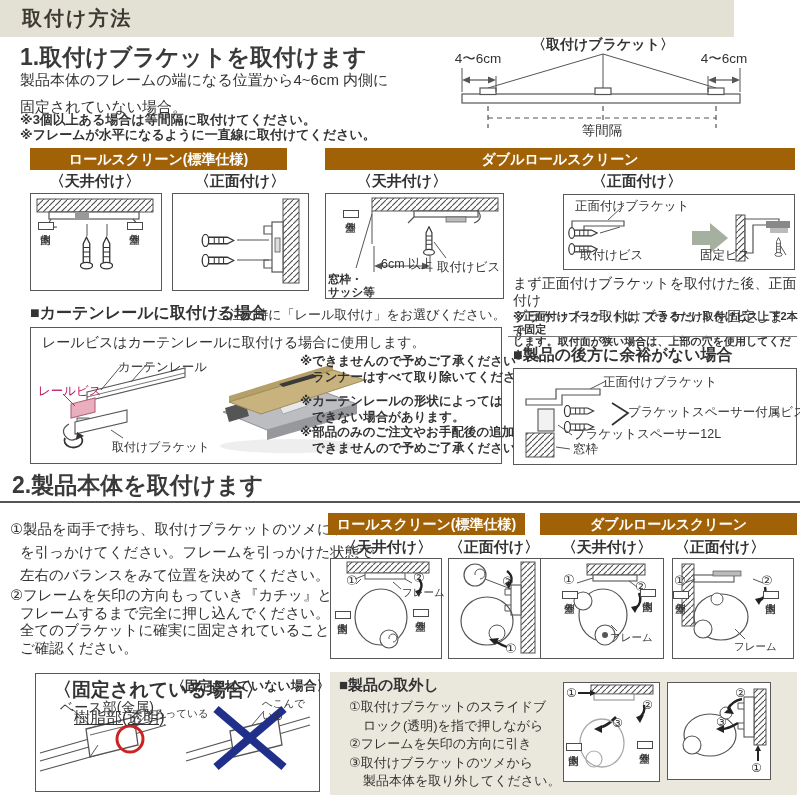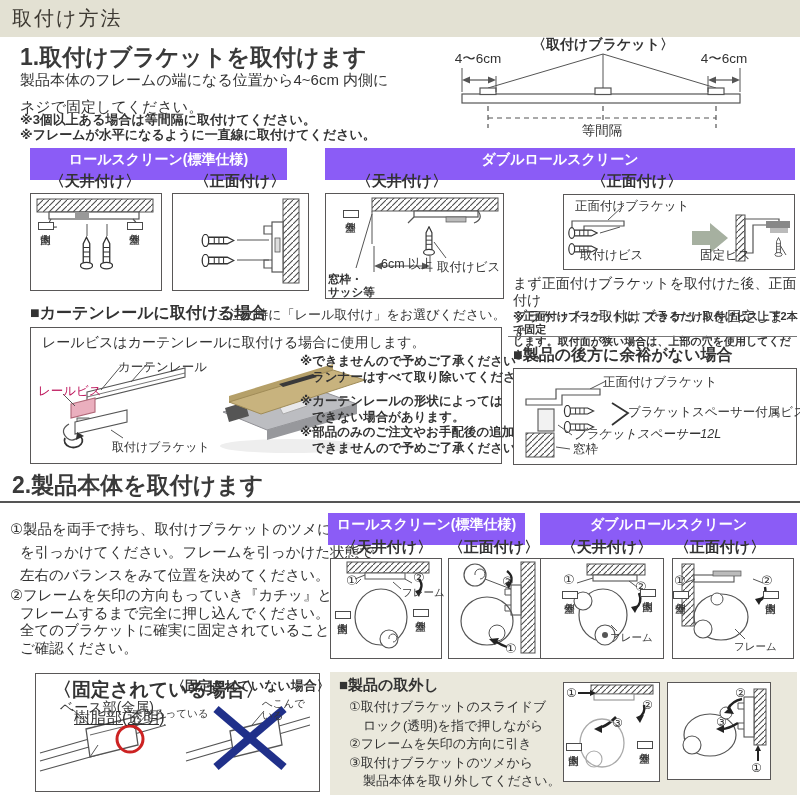--- a/index.html
+++ b/index.html
@@ -1,24 +1,24 @@
 <!DOCTYPE html>
 <html><head>
 <meta charset="utf-8">
 <style>
   html,body{margin:0;padding:0;}
   body{width:800px;height:800px;position:relative;background:#fff;
        font-family:"Liberation Sans","DejaVu Sans",sans-serif;color:#333;overflow:hidden;}
   .ab{position:absolute;}
   .ctr{transform:translateX(-50%);}
   .b{font-weight:bold;}
-  .titlebar{left:0;top:0;width:800px;height:37px;background:#e3e1d3;color:#3e3a33;
-            font-size:20px;font-weight:normal;line-height:37px;padding-left:12px;letter-spacing:2px;box-sizing:border-box;}
+  .titlebar{left:0;top:0;width:734px;height:37px;background:#e3e1d3;color:#3e3a33;
+            font-size:20px;font-weight:bold;line-height:37px;padding-left:22px;letter-spacing:2px;box-sizing:border-box;}
   .h1{font-size:23px;font-weight:bold;color:#3a3a3a;}
-  .hbar{height:32px;background:#8b5cf6;color:#fff;font-size:14px;font-weight:bold;
+  .hbar{height:22px;background:#a16207;color:#fff;font-size:14px;font-weight:bold;
         text-align:center;line-height:22px;}
   .dbox{position:absolute;border:1px solid #595757;background:#fff;}
   .vl{position:absolute;writing-mode:vertical-rl;text-orientation:upright;border:1px solid #4a4a4a;
       background:#fff;font-size:10.5px;line-height:1.15;padding:3px 1px;color:#333;}
   .lbl{position:absolute;color:#333;white-space:nowrap;}
   .mount{font-size:15px;font-weight:bold;}
   .steps span{display:block;}
   .beige{background:#eae8dc;}
   svg{display:block;}
 </style>
@@ -44,21 +44,21 @@
   </defs>
 </svg>
 
 <div class="ab titlebar">
   <span>取付け方法</span>
 </div>
 
 <div class="ab h1" style="left:20px;top:42px;">1.取付けブラケットを取付けます</div>
 <div class="ab steps" style="left:20px;top:66px;font-size:15px;line-height:27px;">
   <span>製品本体のフレームの端になる位置から4~6cm 内側に</span>
-  <span>ネジで固定してください。</span>
+  <span>固定されていない場合。</span>
 </div>
 <div class="ab steps b" style="left:20px;top:112px;font-size:13px;line-height:15px;">
   <span>※3個以上ある場合は等間隔に取付けてください。</span>
   <span>※フレームが水平になるように一直線に取付けてください。</span>
 </div>
 
 <div class="ab" style="left:408px;top:38px;width:387px;height:106px;">
   <svg width="387" height="106" viewBox="0 0 387 106">
     <path d="M195,16 L80,50 M195,16 L195,50 M195,16 L308,50" stroke="#555" stroke-width="1" fill="none"></path>
     <rect x="54" y="56" width="278" height="9" fill="#fff" stroke="#555" stroke-width="1.2"></rect>
@@ -223,21 +223,21 @@
     <rect x="24" y="40" width="16" height="22" fill="#f2f2f2" stroke="#555" stroke-width="1.1"></rect>
     <rect x="12" y="64" width="28" height="24" fill="url(#hatch)" stroke="#555"></rect>
     <use href="#screwr" x="44" y="36" width="42" height="12"></use>
     <use href="#screwr" x="44" y="52" width="42" height="12"></use>
     <path d="M98,34 L114,44 L98,56" fill="none" stroke="#333" stroke-width="1.8"></path>
     <path d="M58,66 L44,56 M56,80 L42,78" stroke="#555" stroke-width="1"></path>
   </svg>
 </div>
 <span class="lbl" style="left:603px;top:374px;font-size:12.5px;">正面付けブラケット</span>
 <span class="lbl" style="left:628px;top:404px;font-size:12.5px;">ブラケットスペーサー付属ビス</span>
-<span class="lbl" style="left:573px;top:426px;font-size:12.5px;font-style:italic;">ブラケットスペーサー12L</span>
+<span class="lbl" style="left:573px;top:426px;font-size:12.5px;">ブラケットスペーサー12L</span>
 <span class="lbl" style="left:573px;top:441px;font-size:12.5px;">窓枠</span>
 
 <div class="ab h1" style="left:12px;top:470px;">2.製品本体を取付けます</div>
 <div class="ab" style="left:0;top:501px;width:800px;height:1.5px;background:#555;"></div>
 
 <div class="ab steps" style="left:10px;top:518px;font-size:14.5px;line-height:23px;">
   <span>①製品を両手で持ち、取付けブラケットのツメにフレーム</span>
   <span style="padding-left:10px;">を引っかけてください。フレームを引っかけた状態で</span>
   <span style="padding-left:10px;">左右のバランスをみて位置を決めてください。</span>
 </div>

